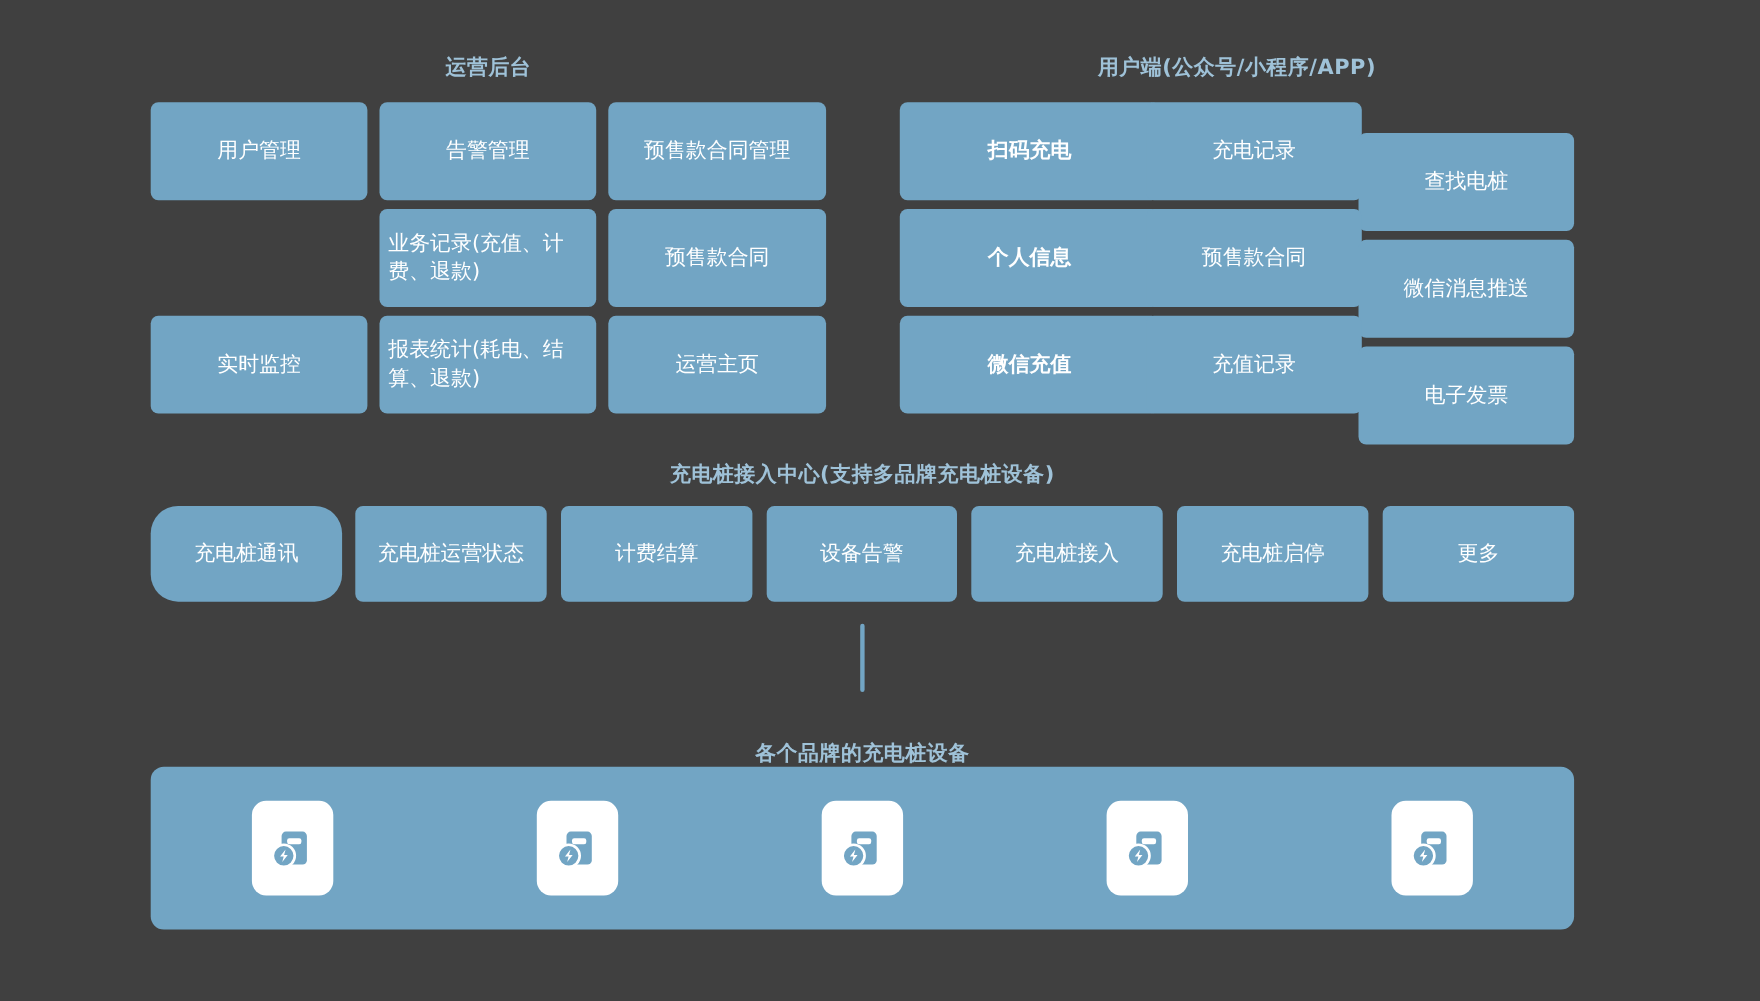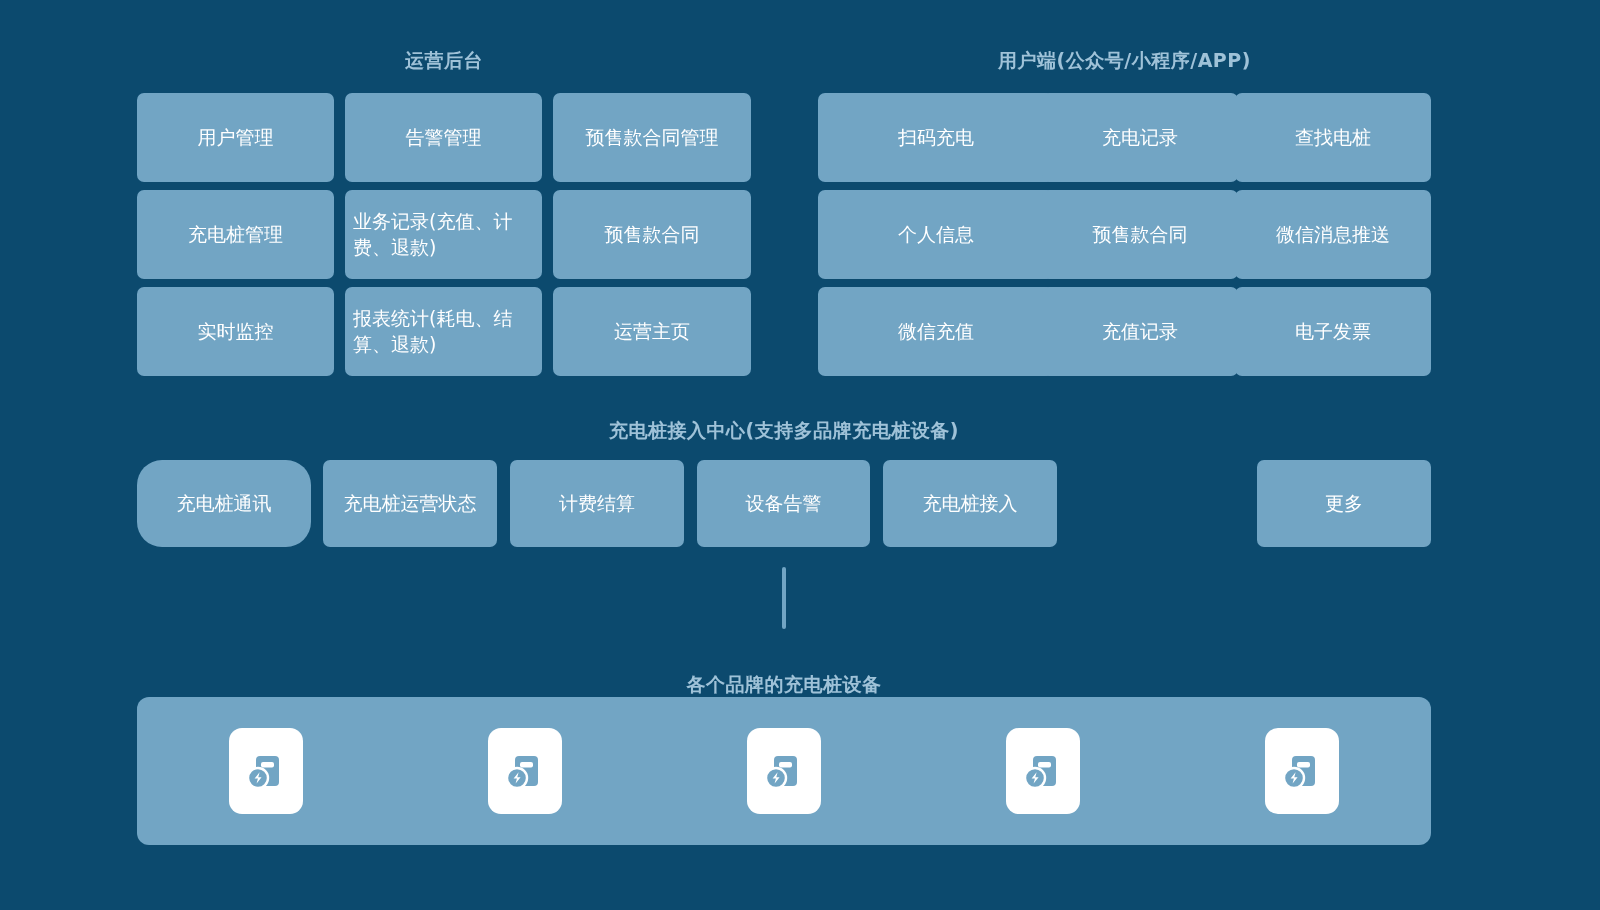--- a/index.html
+++ b/index.html
@@ -7,21 +7,21 @@
     width: 1600px;
     height: 910px;
     background: #000000;
     font-family: "DejaVu Sans", "Liberation Sans", sans-serif;
     overflow: hidden;
   }
   .canvas {
     position: relative;
     width: 1600px;
     height: 910px;
-    background: #0c4a6e;
+    background: #404040;
     padding-left: 29px;
   }
 
   
   .section-title {
     position: absolute;
     color: #9FC2D8;
     font-size: 19px;
     font-weight: 700;
     letter-spacing: 0.5px;
@@ -53,23 +53,23 @@
   .grid-right { position: absolute; left: 818px; top: 93px; width: 613px; height: 283px; }
   .grid-left .card, .grid-right .card { position: absolute; height: 89px; }
 
   .gl-c0 { left: 0px;   width: 197px; }
   .gl-c1 { left: 208px; width: 197px; }
   .gl-c2 { left: 416px; width: 198px; }
   .gl-r0 { top: 0px; }
   .gl-r1 { top: 97px; }
   .gl-r2 { top: 194px; }
 
-  .gr-c0 { left: 0px;   width: 236px; }
+  .gr-c0 { left: 0px;   width: 236px; font-weight: bold; }
   .gr-c1 { left: 208px; width: 196px; margin-left: 16px; }
-  .gr-c2 { left: 417px; width: 196px; }
+  .gr-c2 { left: 417px; width: 196px; margin-top: 28px; }
 
   
   .row-center { position: absolute; left: 137px; top: 460px; width: 1294px; height: 87px; }
   .row-center .card { position: absolute; top: 0; height: 87px; }
   .rc-0 { left: 0px;    width: 174px; border-radius: 25px; }
   .rc-1 { left: 186px;  width: 174px; }
   .rc-2 { left: 373px;  width: 174px; }
   .rc-3 { left: 560px;  width: 173px; }
   .rc-4 { left: 746px;  width: 174px; }
   .rc-5 { left: 933px;  width: 174px; }
@@ -117,21 +117,20 @@
 
   <div class="section-title" id="title-ops">运营后台</div>
 
   <div class="section-title" id="title-client">用户端(公众号/小程序/APP)</div>
 
   <div class="grid-left">
     <div class="card gl-c0 gl-r0">用户管理</div>
     <div class="card gl-c1 gl-r0">告警管理</div>
     <div class="card gl-c2 gl-r0">预售款合同管理</div>
 
-    <div class="card gl-c0 gl-r1">充电桩管理</div>
     <div class="card gl-c1 gl-r1">业务记录(充值、计费、退款)</div>
     <div class="card gl-c2 gl-r1">预售款合同</div>
 
     <div class="card gl-c0 gl-r2">实时监控</div>
     <div class="card gl-c2 gl-r2">运营主页</div>
     <div class="card gl-c1 gl-r2">报表统计(耗电、结算、退款)</div>
   </div>
 
   <div class="grid-right">
     <div class="card gr-c0 gl-r0">扫码充电</div>
@@ -148,20 +147,21 @@
   </div>
 
   <div class="section-title" id="title-center">充电桩接入中心(支持多品牌充电桩设备)</div>
 
   <div class="row-center">
     <div class="card rc-0">充电桩通讯</div>
     <div class="card rc-1">充电桩运营状态</div>
     <div class="card rc-2">计费结算</div>
     <div class="card rc-3">设备告警</div>
     <div class="card rc-4">充电桩接入</div>
+    <div class="card rc-5">充电桩启停</div>
     <div class="card rc-6">更多</div>
   </div>
 
   <div class="connector"></div>
 
   <div class="section-title" id="title-devices">各个品牌的充电桩设备</div>
 
   <div class="device-strip">
     <div class="device-tile">
       <span>

